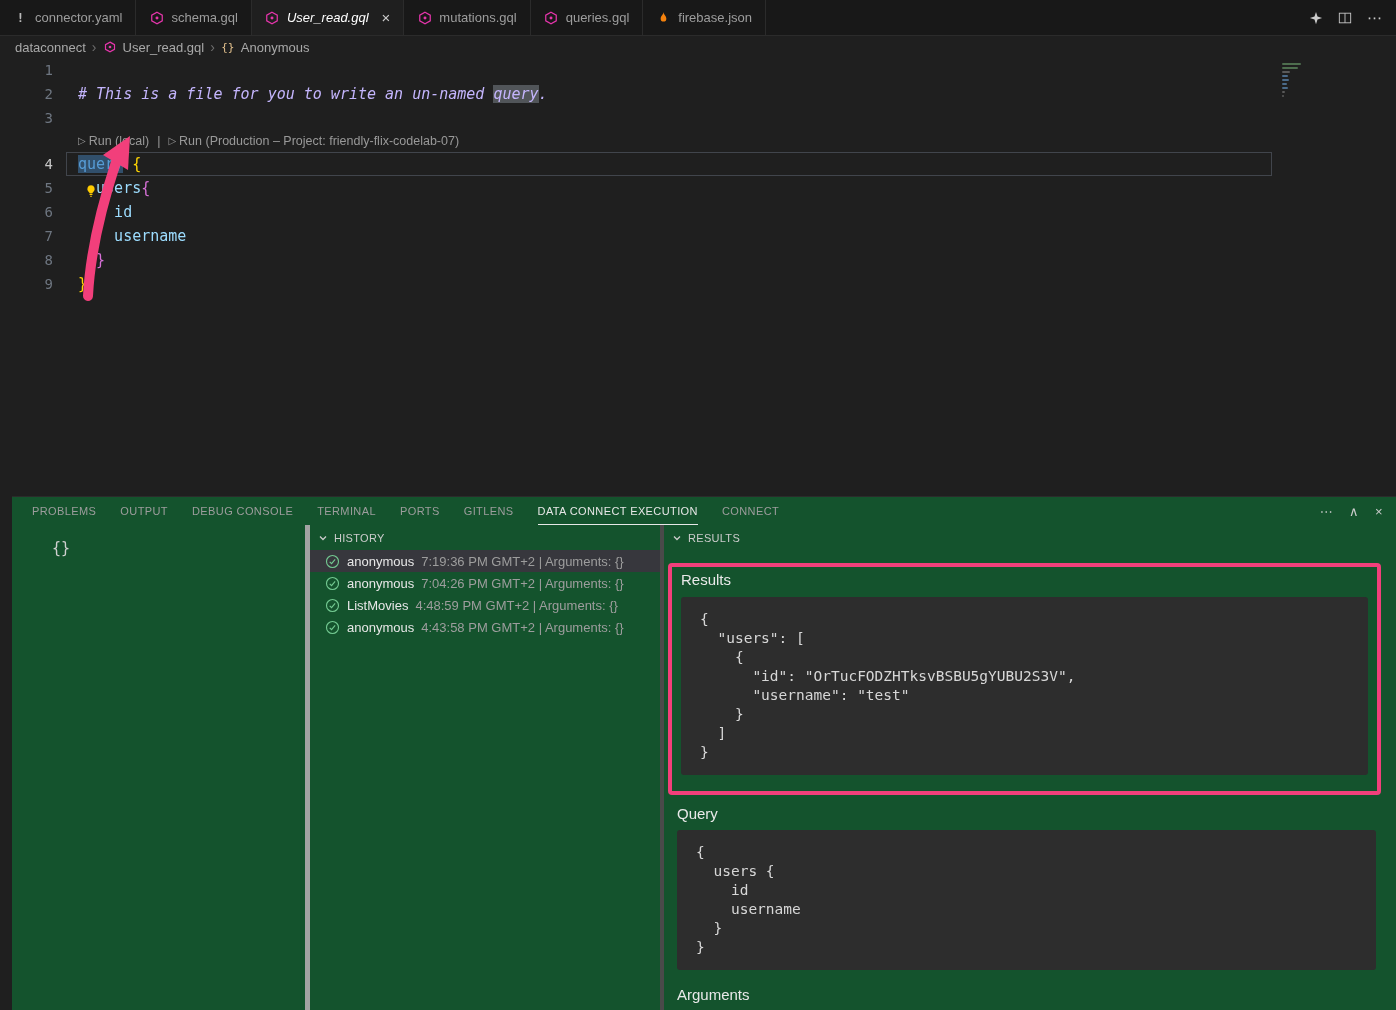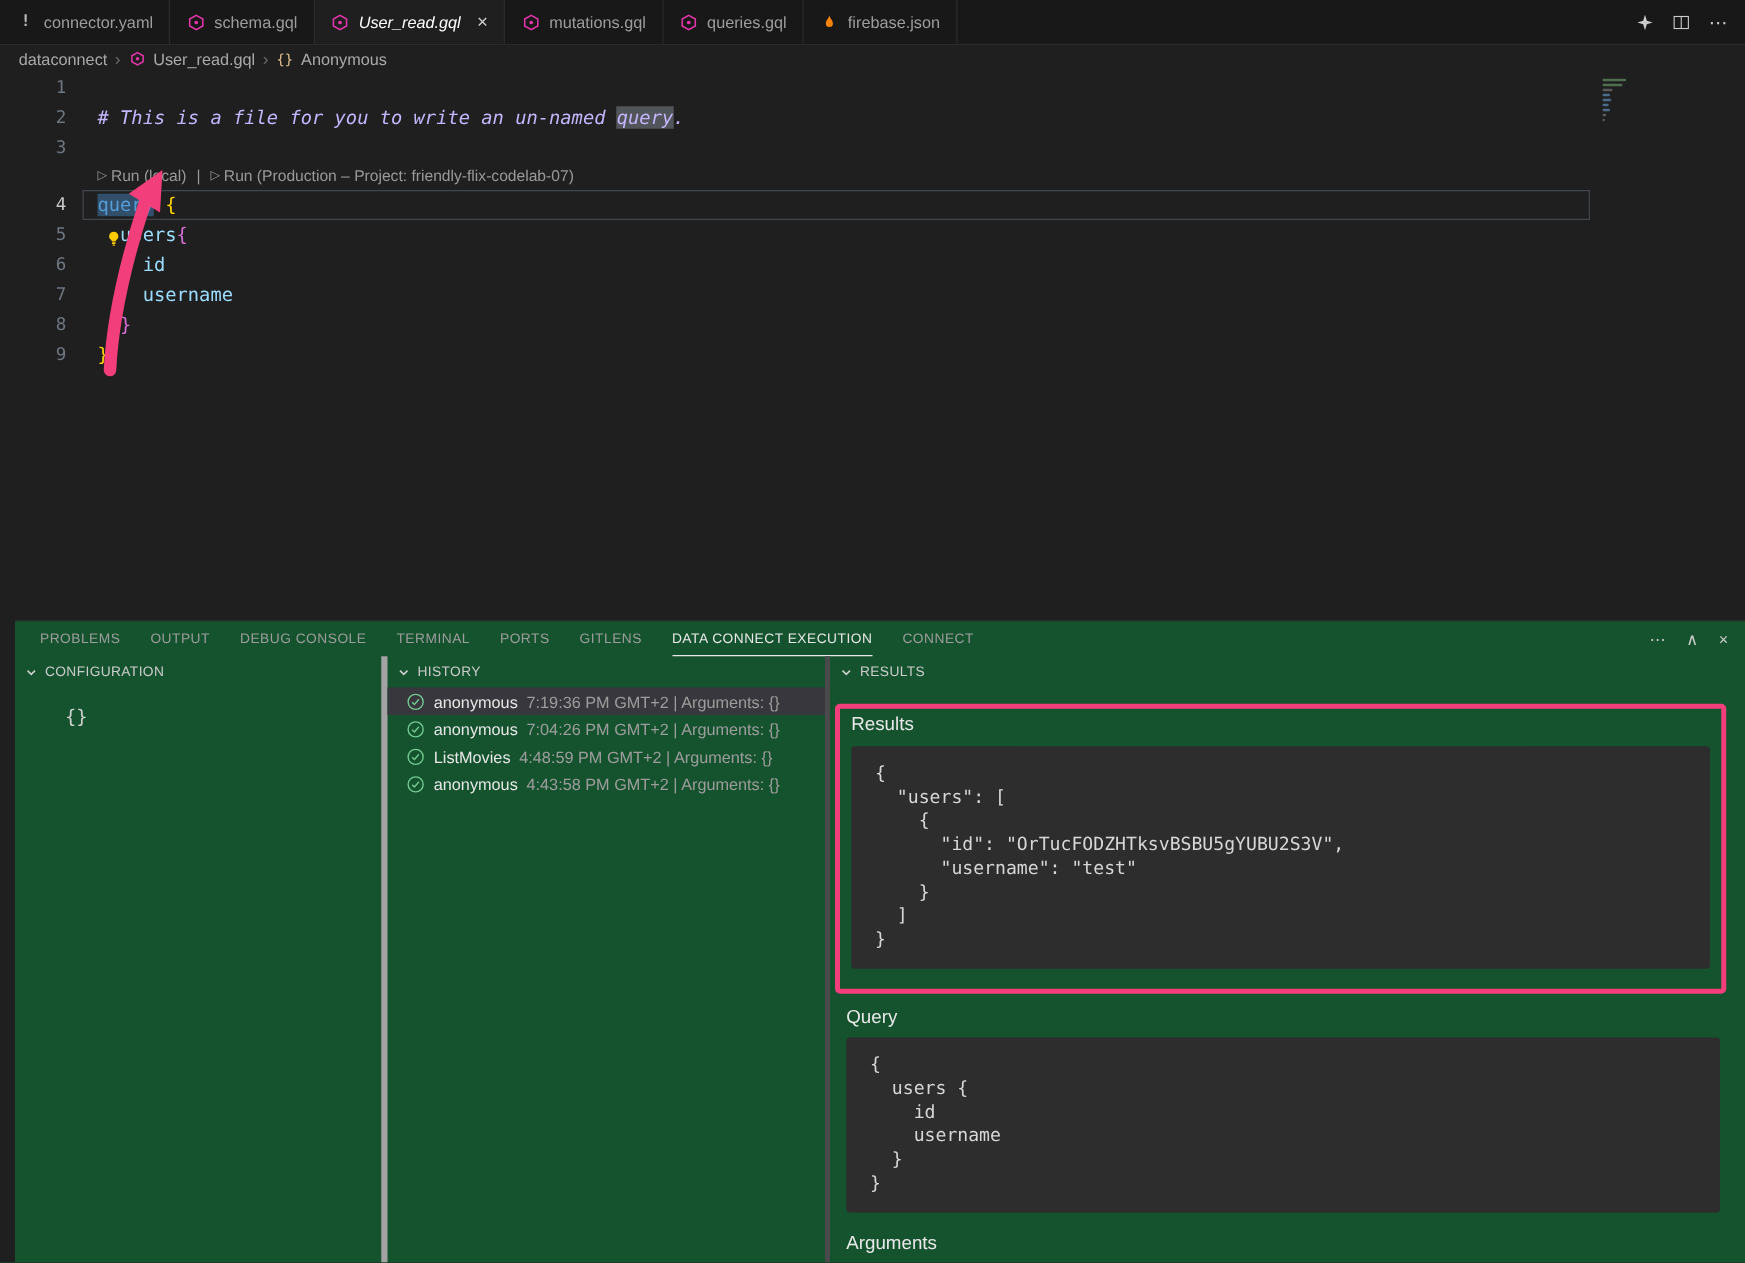--- a/index.html
+++ b/index.html
@@ -300,28 +300,20 @@
       <div class="panel-actions">
         <span>⋯</span>
         <span>∧</span>
         <span>×</span>
       </div>
     </div>
 
     <div class="panel-body">
 
       <div class="col-config">
-        <div class="sec-head">
-          <span class="chev">
-            <svg width="10" height="10" viewBox="0 0 10 10">
-                <polyline points="2,3.5 5,6.5 8,3.5" fill="none" stroke="#cccccc" stroke-width="1.3"></polyline>
-              </svg>
-          </span>
-          <span>CONFIGURATION</span>
-        </div>
         <div class="config-value">{}</div>
       </div>
 
       <div class="col-history">
         <div class="sec-head">
           <span class="chev">
             <svg width="10" height="10" viewBox="0 0 10 10">
                 <polyline points="2,3.5 5,6.5 8,3.5" fill="none" stroke="#cccccc" stroke-width="1.3"></polyline>
               </svg>
           </span>

